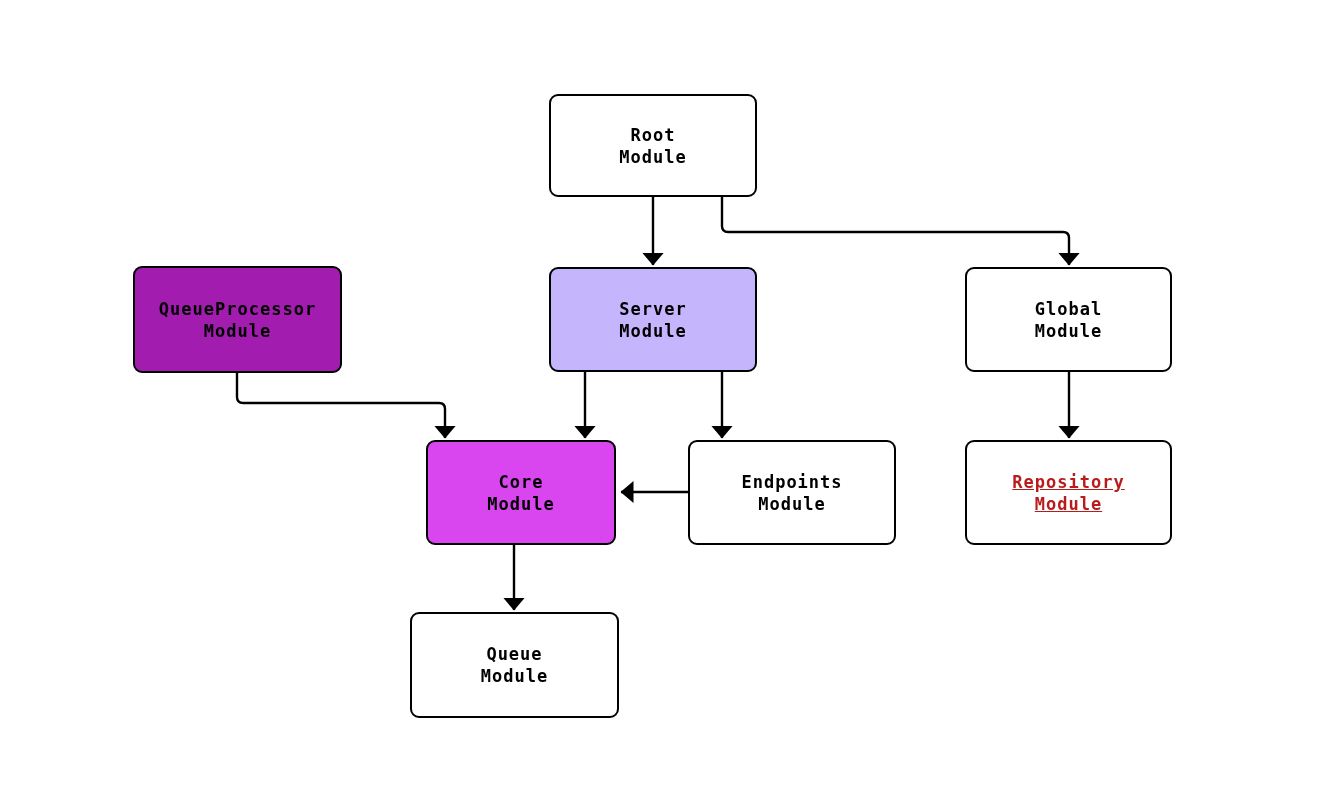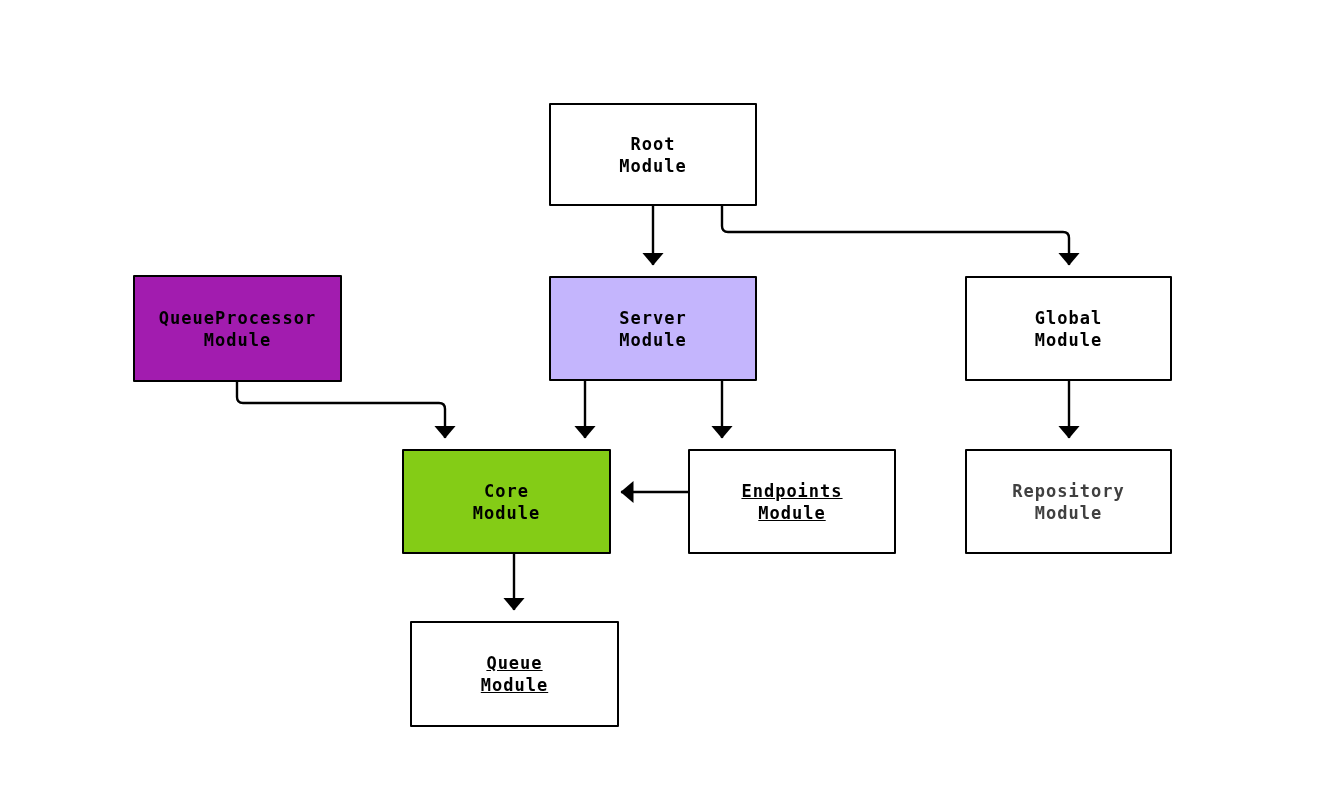--- a/index.html
+++ b/index.html
@@ -19,26 +19,25 @@
     position: absolute;
     left: 0;
     top: 0;
     z-index: 0;
   }
   .node {
     position: absolute;
     box-sizing: border-box;
     background: #ffffff;
     border: 2.5px solid #000000;
-    border-radius: 1px;
+    border-radius: 9px;
     display: flex;
     align-items: center;
     justify-content: center;
     z-index: 1;
-    margin-top: 9px;
   }
   .node-label {
     font-weight: bold;
     font-size: 17px;
     line-height: 22px;
     letter-spacing: 1px;
     color: #000000;
     text-align: center;
     white-space: pre-line;
   }
@@ -79,29 +78,29 @@
 Module</div>
     </div>
     <div class="node" style="left: 549px; top: 267px; width: 208px; height: 105px; background: #c4b5fd; border-color: rgb(0, 0, 0);">
       <div class="node-label" style="color: rgb(0, 0, 0);">Server
 Module</div>
     </div>
     <div class="node" style="left: 965px; top: 267px; width: 207px; height: 105px; background: rgb(255, 255, 255); border-color: rgb(0, 0, 0);">
       <div class="node-label" style="color: rgb(0, 0, 0);">Global
 Module</div>
     </div>
-    <div class="node" style="left: 402px; top: 440px; width: 209px; height: 105px; background: #84cc16; border-color: rgb(0, 0, 0);">
+    <div class="node" style="left: 426px; top: 440px; width: 190px; height: 105px; background: #d946ef; border-color: rgb(0, 0, 0);">
       <div class="node-label" style="color: rgb(0, 0, 0);">Core
 Module</div>
     </div>
     <div class="node" style="left: 688px; top: 440px; width: 208px; height: 105px; background: rgb(255, 255, 255); border-color: rgb(0, 0, 0);">
-      <div class="node-label" style="color: rgb(0, 0, 0); text-decoration: underline;">Endpoints
+      <div class="node-label" style="color: rgb(0, 0, 0);">Endpoints
 Module</div>
     </div>
     <div class="node" style="left: 965px; top: 440px; width: 207px; height: 105px; background: rgb(255, 255, 255); border-color: rgb(0, 0, 0);">
-      <div class="node-label" style="color: #404040;">Repository
+      <div class="node-label" style="color: #b91c1c; text-decoration: underline;">Repository
 Module</div>
     </div>
-    <div class="node" style="left: 410px; top: 612px; width: 209px; height: 106px; background: rgb(255, 255, 255); border-color: rgb(0, 0, 0); text-decoration: underline;">
+    <div class="node" style="left: 410px; top: 612px; width: 209px; height: 106px; background: rgb(255, 255, 255); border-color: rgb(0, 0, 0);">
       <div class="node-label" style="color: rgb(0, 0, 0);">Queue
 Module</div>
     </div>
   </div>
 
 </body></html>

